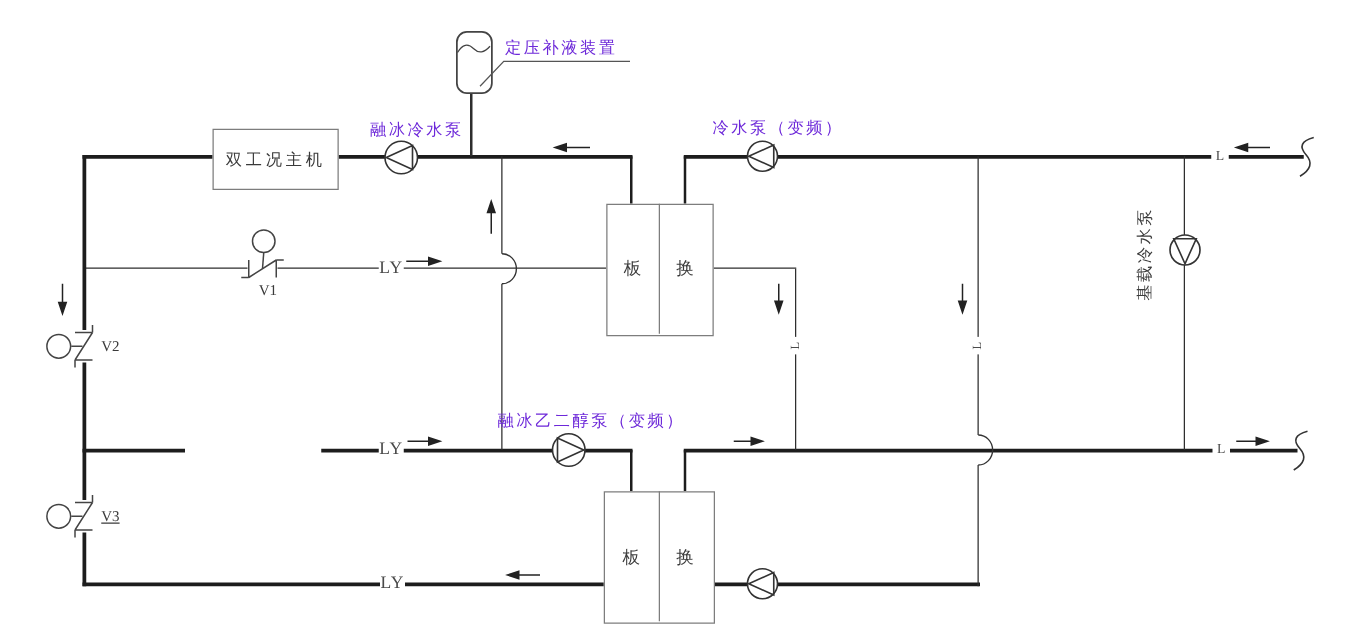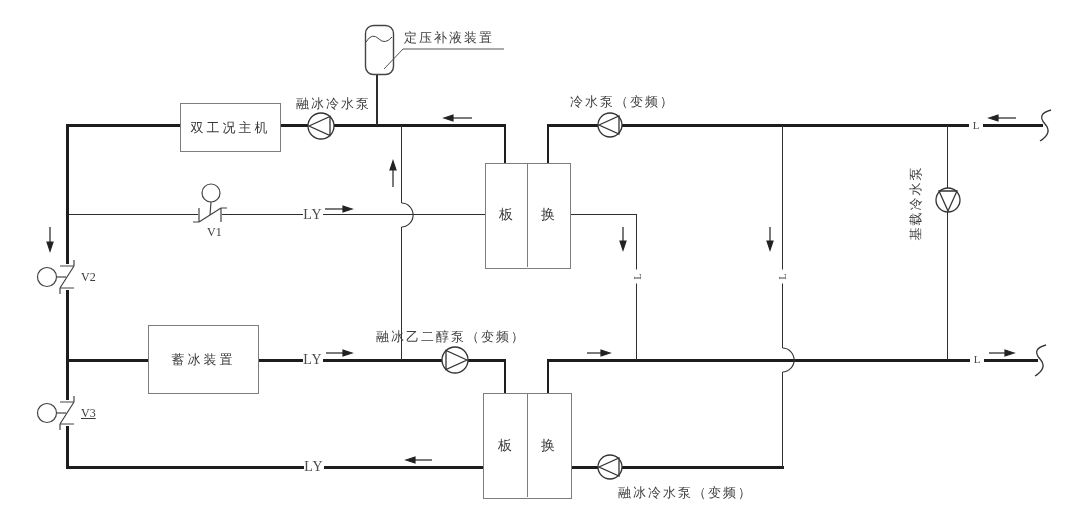--- a/index.html
+++ b/index.html
@@ -3,21 +3,21 @@
 <meta charset="utf-8">
 <style>
   html,body{margin:0;padding:0;background:#fff;}
   #canvas{position:relative;width:1080px;height:515px;background:#ffffff;overflow:hidden;
           font-family:"DejaVu Sans","Liberation Sans",sans-serif;color:#333;}
   .pipe{position:absolute;background:#1d1d1d;}
   .pipe.thin{background:#2e2e2e;}
   .box{position:absolute;border:1px solid #7d7d7d;background:#fff;display:flex;
        align-items:center;justify-content:center;font-size:13px;color:#3a3a3a;letter-spacing:3px;}
   .divider{position:absolute;width:1px;background:#7d7d7d;}
-  .lbl{position:absolute;white-space:nowrap;font-size:13px;color:#404040;letter-spacing:2px;}
+  .lbl{position:absolute;white-space:nowrap;font-size:13px;color:#6d28d9;letter-spacing:2px;}
   .hxchar{position:absolute;font-size:14px;color:#3a3a3a;}
   .tag{position:absolute;background:#fff;color:#4a4a4a;font-family:"Liberation Serif",serif;
        text-align:center;}
   .tag.ly{width:20px;height:12px;font-size:14px;line-height:12px;letter-spacing:1px;}
   .tag.l{width:14px;height:13px;font-size:11px;line-height:13px;}
   .tag.lrot{width:14px;height:13px;font-size:10px;line-height:13px;transform:rotate(-90deg);}
   .vlabel{position:absolute;width:80px;text-align:center;font-size:13px;letter-spacing:2px;
           color:#3a3a3a;transform:rotate(-90deg);transform-origin:center center;}
   .vname{position:absolute;font-family:"Liberation Serif",serif;font-size:12px;color:#3a3a3a;}
   svg.overlay{position:absolute;left:0;top:0;}
@@ -46,25 +46,22 @@
     <div class="pipe" style="left:504px;top:125px;width:2px;height:38px;"></div>
     <div class="pipe" style="left:547px;top:125px;width:2px;height:38px;"></div>
     <div class="pipe thin" style="left:636px;top:215px;width:1.2px;height:145px;"></div>
     <div class="pipe thin" style="left:782px;top:125px;width:1.2px;height:223px;"></div>
     <div class="pipe thin" style="left:782px;top:372px;width:1.2px;height:97px;"></div>
     <div class="pipe thin" style="left:947px;top:125px;width:1.2px;height:235px;"></div>
     <div class="pipe" style="left:504px;top:360px;width:2px;height:33px;"></div>
     <div class="pipe" style="left:547px;top:360px;width:2px;height:33px;"></div>
   </div>
 
-  <div class="box" style="left:180px;top:103px;width:99px;height:47px;">
+  <div class="box" style="left:170px;top:103px;width:99px;height:47px;">
     <span>双工况主机</span>
-  </div>
-  <div class="box" style="left:148px;top:325px;width:109px;height:67px;">
-    <span>蓄冰装置</span>
   </div>
   <div class="box" style="left:485px;top:163px;width:84px;height:104px;"></div>
   <div class="divider" style="left:527px;top:163px;height:104px;"></div>
   <span class="hxchar" style="left:499px;top:206px;">板</span>
   <span class="hxchar" style="left:541px;top:206px;">换</span>
   <div class="box" style="left:483px;top:393px;width:87px;height:104px;"></div>
   <div class="divider" style="left:527px;top:393px;height:104px;"></div>
   <span class="hxchar" style="left:498px;top:437px;">板</span>
   <span class="hxchar" style="left:541px;top:437px;">换</span>
 
@@ -186,20 +183,19 @@
   <div class="tag ly" style="left:303px;top:354px;">LY</div>
   <div class="tag ly" style="left:304px;top:461px;">LY</div>
   <div class="tag l" style="left:969px;top:119px;">L</div>
   <div class="tag l" style="left:970px;top:353px;">L</div>
   <div class="tag lrot" style="left:630px;top:270px;">L</div>
   <div class="tag lrot" style="left:775px;top:270px;">L</div>
 
   <div class="lbl" style="left:404px;top:29px;">定压补液装置</div>
   <div class="lbl" style="left:296px;top:95px;">融冰冷水泵</div>
   <div class="lbl" style="left:570px;top:93px;">冷水泵（变频）</div>
-  <div class="lbl" style="left:376px;top:328px;font-family:Liberation Mono, monospace;">融冰乙二醇泵（变频）</div>
-  <div class="lbl" style="left:618px;top:484px;">融冰冷水泵（变频）</div>
+  <div class="lbl" style="left:398px;top:328px;font-family:Liberation Mono, monospace;">融冰乙二醇泵（变频）</div>
   <div class="vlabel" style="left:876px;top:194px;">基载冷水泵</div>
   <div class="vname" style="left:207px;top:225px;">V1</div>
   <div class="vname" style="left:81px;top:270px;">V2</div>
   <div class="vname" style="left:81px;top:406px;text-decoration:underline;">V3</div>
 
 </div>
 
 </body></html>

